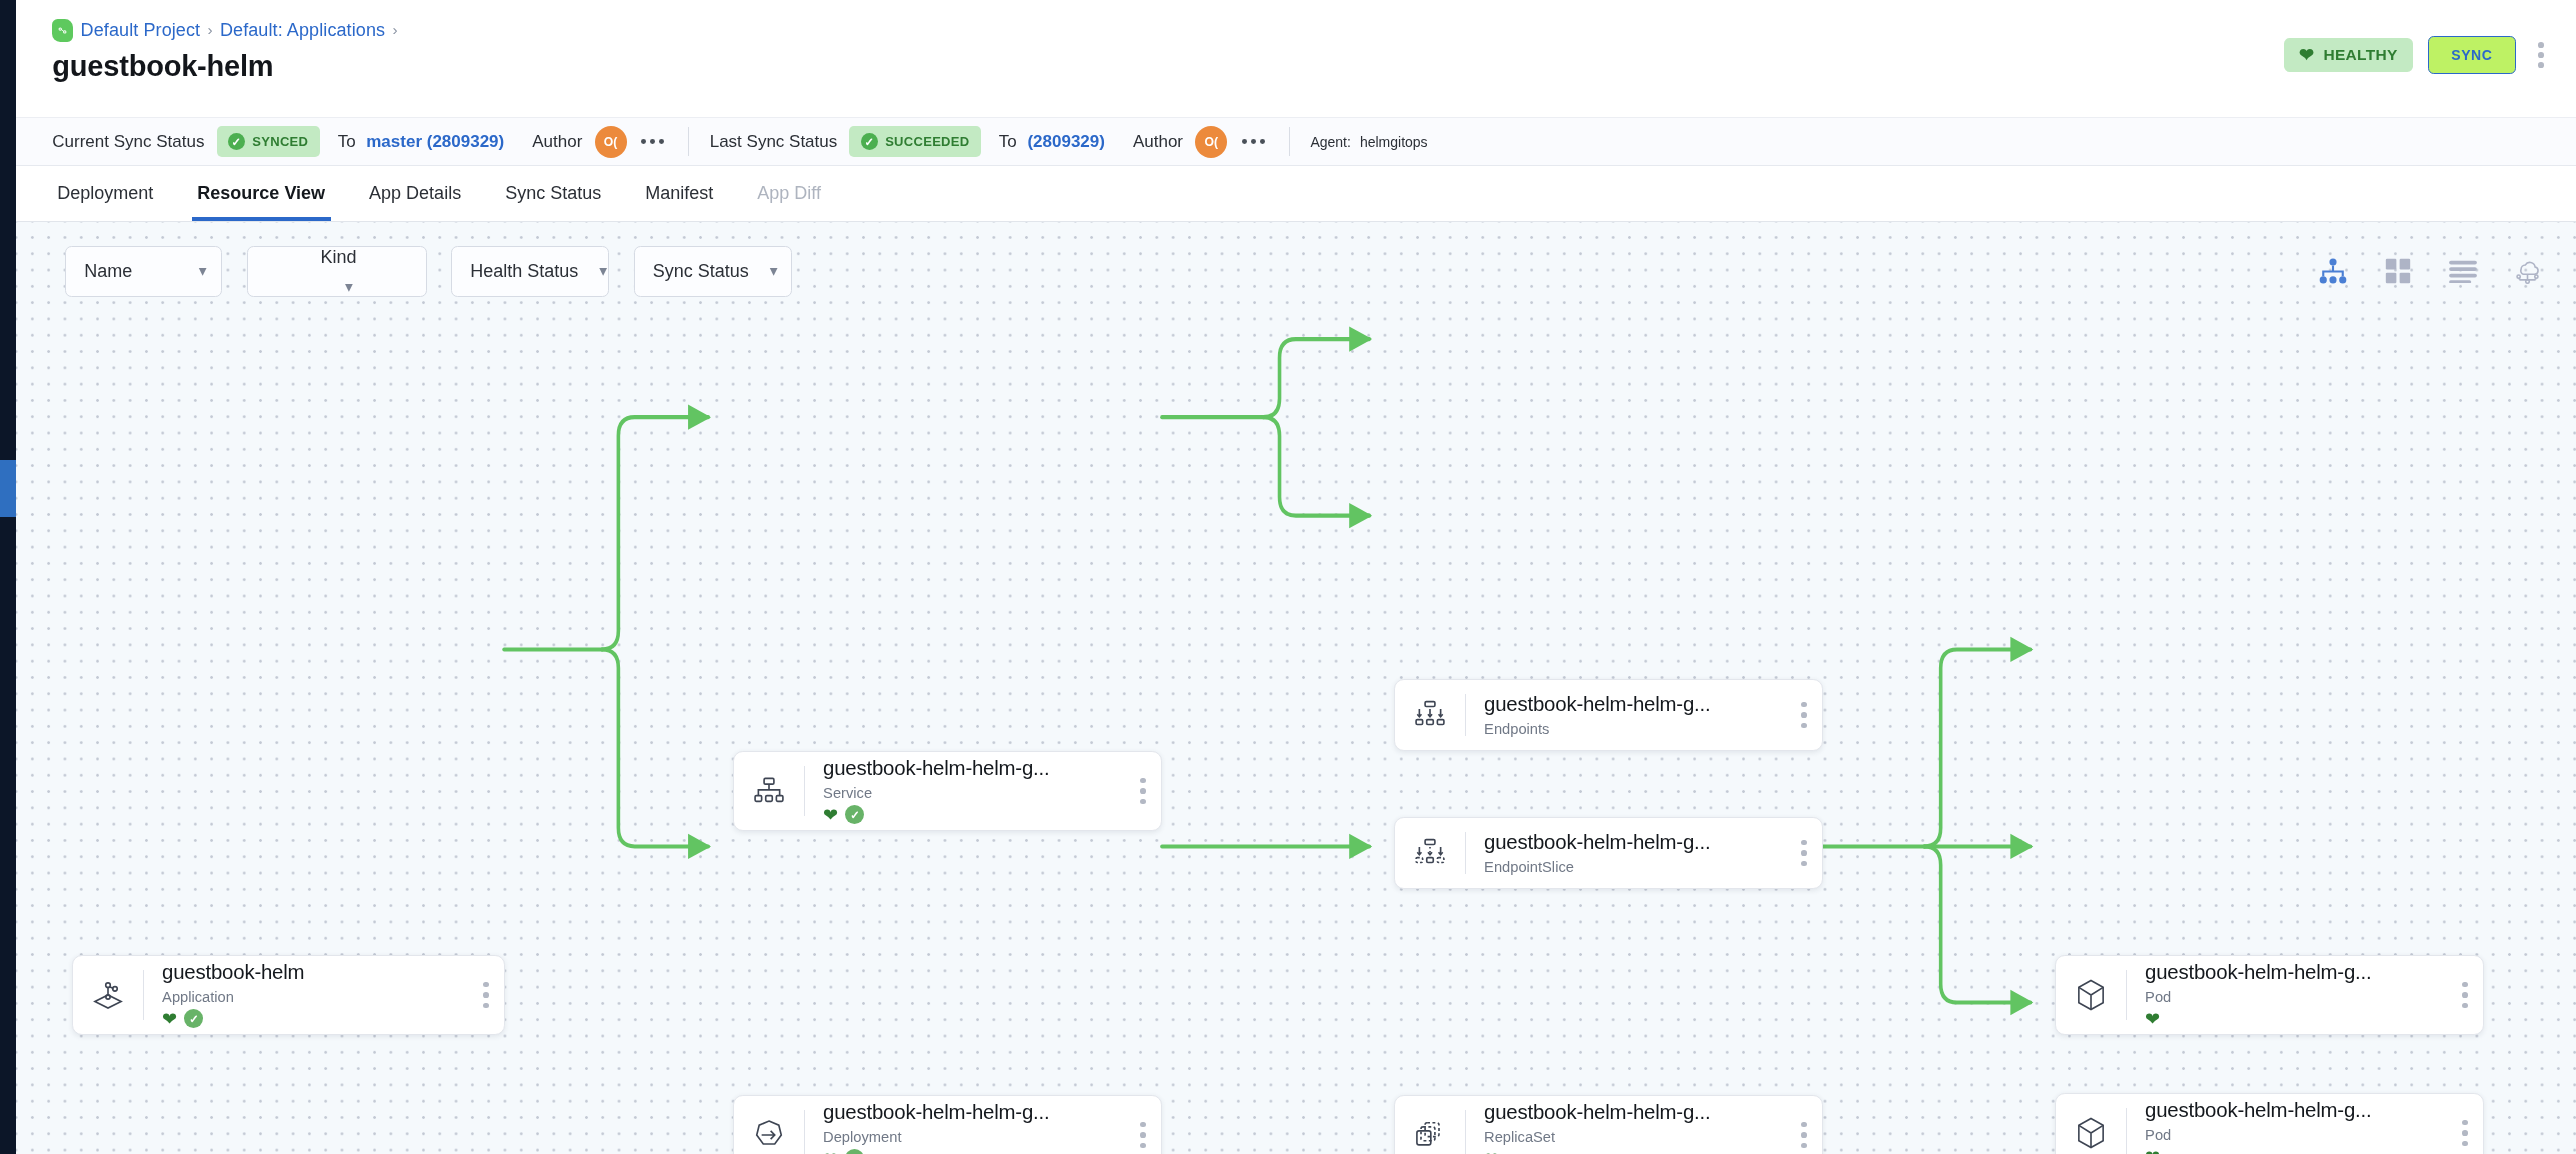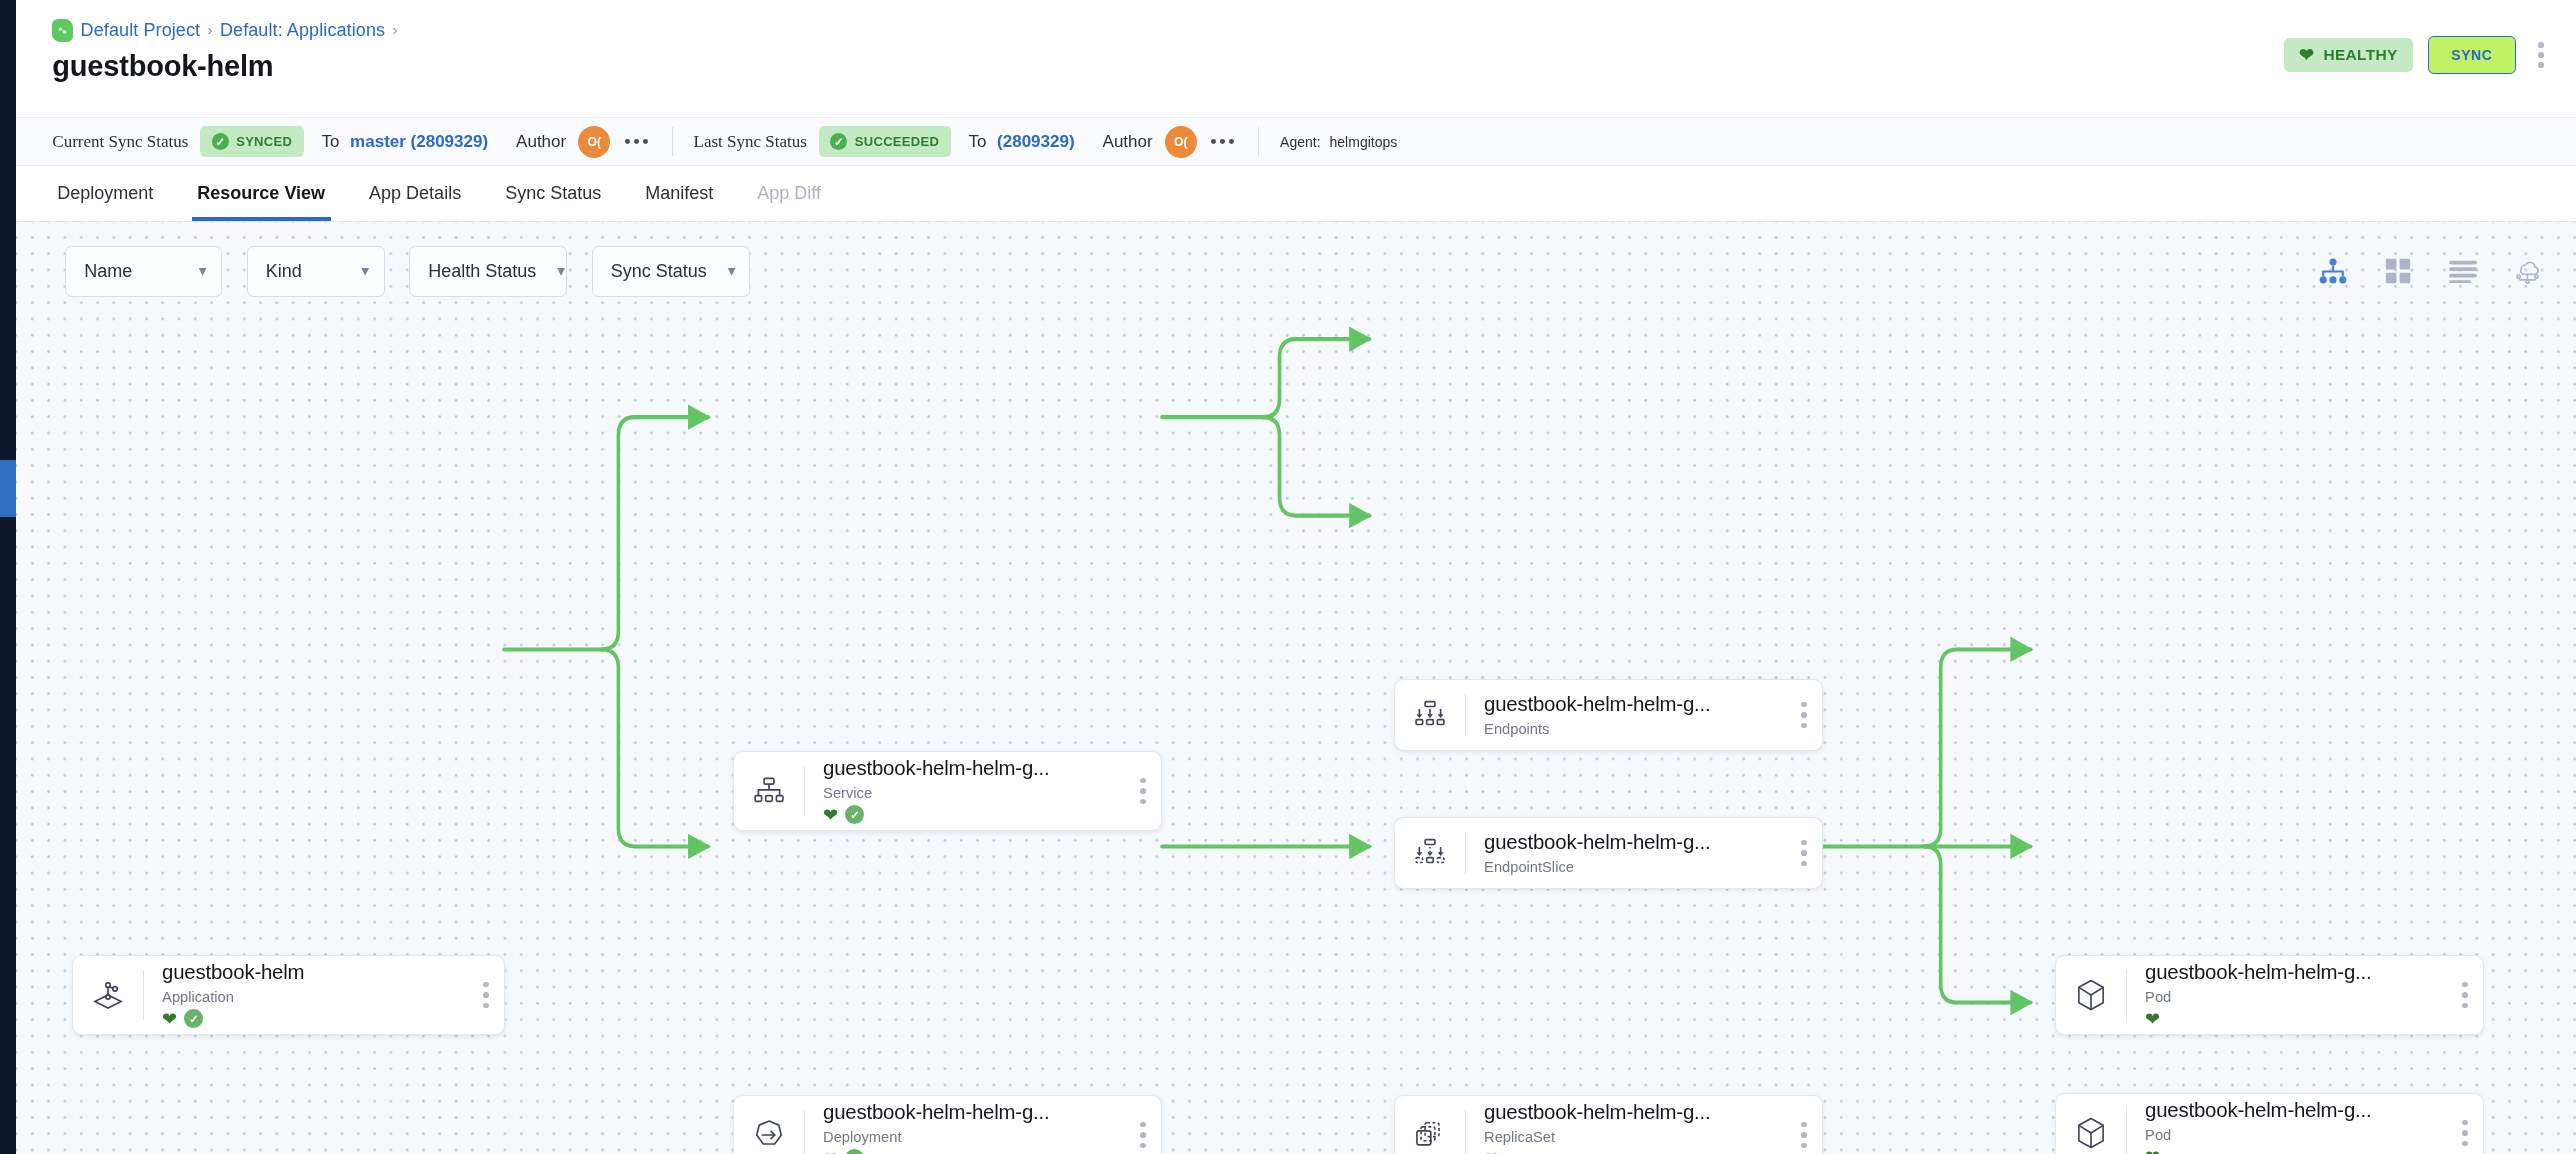--- a/index.html
+++ b/index.html
@@ -59,21 +59,21 @@
     width: 21px; height: 34px; display: flex; flex-direction: column; align-items: center;
     justify-content: center; gap: 4.1px; cursor: pointer;
   }
   .kebab i { width: 5.7px; height: 5.7px; border-radius: 50%; background: #b3b8c4; display: block; }
 
   
   .status-strip {
     height: 49px; background: #fafbfe; border-top: 0.8px solid #eceef3; border-bottom: 0.8px solid #e6e9ef;
     display: flex; align-items: center; padding-left: 36px; gap: 0; flex: 0 0 49px;
   }
-  .ss-label { font-size: 17px; color: #2b2f36; margin-right: 12.2px; white-space: nowrap; font-family: Liberation Serif, serif; }
+  .ss-label { font-size: 17px; color: #2b2f36; margin-right: 12.2px; white-space: nowrap; }
   .ss-badge {
     background: #c3eac3; color: #2f7d32; border-radius: 4.9px; height: 31px; padding: 0 11.4px;
     display: flex; align-items: center; gap: 7.3px; font-size: 13px; font-weight: bold; letter-spacing: 0.3px;
   }
   .ss-check {
     width: 17px; height: 17px; border-radius: 50%; background: #4caf50; color: #fff;
     display: flex; align-items: center; justify-content: center; font-size: 11.4px; font-weight: bold;
   }
   .ss-to { font-size: 17px; color: #2b2f36; margin: 0 10.6px 0 18px; }
   .ss-rev { font-size: 17px; color: #2b68c9; font-weight: bold; cursor: pointer; white-space: nowrap; }
@@ -120,21 +120,21 @@
     position: absolute; top: 19.6px; left: 0; right: 0; height: 59px; z-index: 6;
     display: flex; align-items: center; padding-left: 49px; gap: 24.5px;
   }
   .select {
     height: 51px; background: #fcfdff; border: 0.8px solid #d6dbe4; border-radius: 6.5px;
     display: flex; align-items: center; justify-content: space-between;
     padding: 0 14.7px 0 18px; font-size: 18px; color: #2b2f36; cursor: pointer; white-space: nowrap;
   }
   .select .chev { color: #7c8494; font-size: 15.5px; margin-left: 21px; }
   .sel-name { width: 157px; }
-  .sel-kind { width: 138px; }
+  .sel-kind { width: 180px; flex-direction: column; }
   .sel-health { width: 158px; }
   .sel-sync { width: 158px; }
 
   .view-modes {
     position: absolute; right: 33px; top: 19.6px; height: 59px; display: flex;
     align-items: center; gap: 34px; z-index: 6;
   }
   .vm { width: 31px; height: 31px; display: flex; align-items: center; justify-content: center; cursor: pointer; }
 
   

